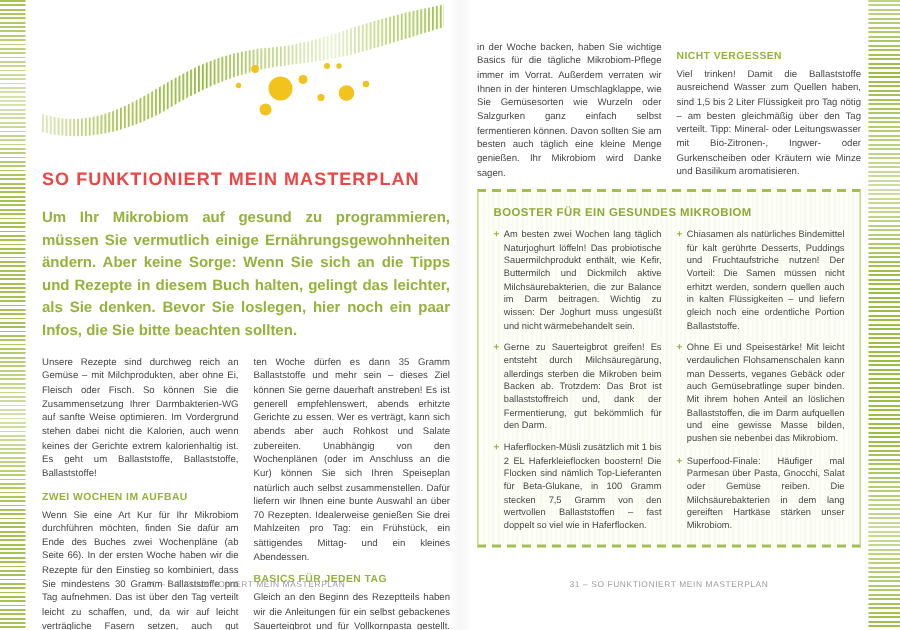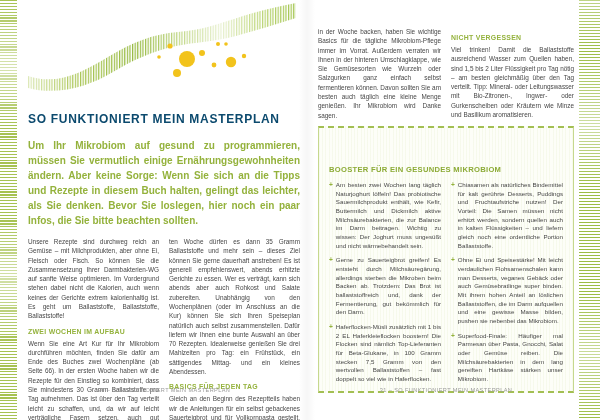--- a/index.html
+++ b/index.html
@@ -20,41 +20,41 @@
       linear-gradient(180deg, rgba(255,255,255,.35) 0%, rgba(255,255,255,0) 12%, rgba(255,255,255,.5) 30%, rgba(255,255,255,0) 44%, rgba(255,255,255,0) 70%, rgba(255,255,255,.45) 84%, rgba(255,255,255,0) 100%),
       repeating-linear-gradient(180deg, #9cbd44 0 1.3px, #ffffff 1.3px 3px);
   }
   .gutter { position:absolute; left:299px; top:0; width:16px; height:420px;
     background:linear-gradient(90deg, rgba(0,0,0,0) 0%, rgba(0,0,0,.035) 50%, rgba(0,0,0,0) 100%); }
 
   .wave-graphic { position:absolute; left:28px; top:2px; }
 
   
   .page-left { position:absolute; left:28px; top:112px; width:272px; }
-  .main-heading { font-size:12px; font-weight:bold; letter-spacing:.7px; color:#0c4a6e; }
+  .main-heading { font-size:12px; font-weight:bold; letter-spacing:.7px; color:#ef4444; }
   .intro { margin-top:12px; color:#94b23c; font-weight:bold;
     font-size:10px; line-height:1.5; text-align:justify; }
   .cols { display:flex; gap:10px; margin-top:9px; }
   .col { flex:1; font-size:6.4px; line-height:1.45; text-align:justify; hyphens:auto; }
   .col p + p, .col .subhead { margin-top:6px; }
   .subhead { color:#94b23c; font-weight:bold; font-size:6.9px; letter-spacing:.3px; margin-bottom:2px; }
 
   
   .page-right-top { position:absolute; left:318px; top:27px; width:256px; }
   .page-right-top .cols { margin-top:0; }
 
   .booster-box { position:absolute; left:318px; top:126px; width:256px;
     padding:9px 10px 7px 10px;
     border-top:2px dashed #a3bf52; border-bottom:2px dashed #a3bf52;
     border-left:1px solid #c6d88e; border-right:1px solid #c6d88e;
     background:
       repeating-linear-gradient(90deg, rgba(163,191,82,.07) 0 1px, rgba(163,191,82,0) 1px 3.2px),
       #fdfef8;
   }
-  .box-title { color:#8cab36; font-weight:bold; font-size:7.6px; letter-spacing:.3px; margin-bottom:7px;margin-top:28px; }
+  .box-title { color:#8cab36; font-weight:bold; font-size:7.6px; letter-spacing:.3px; margin-bottom:7px; }
   .box-cols { display:flex; gap:10px; }
   .box-col { flex:1; }
   .bullet { display:flex; gap:3px; font-size:6.2px; line-height:1.4; text-align:justify; }
   .bullet + .bullet { margin-top:6px; }
   .bullet .marker { color:#94b23c; font-weight:bold; flex:0 0 auto; font-size:6.6px; line-height:1.3; }
 
   .page-footer { position:absolute; top:387px; font-size:5.6px; letter-spacing:.4px;
     color:#9a9a9a; text-align:center; }
   .page-footer.left-pg { left:28px; width:272px; }
   .page-footer.right-pg { left:318px; width:256px; }

